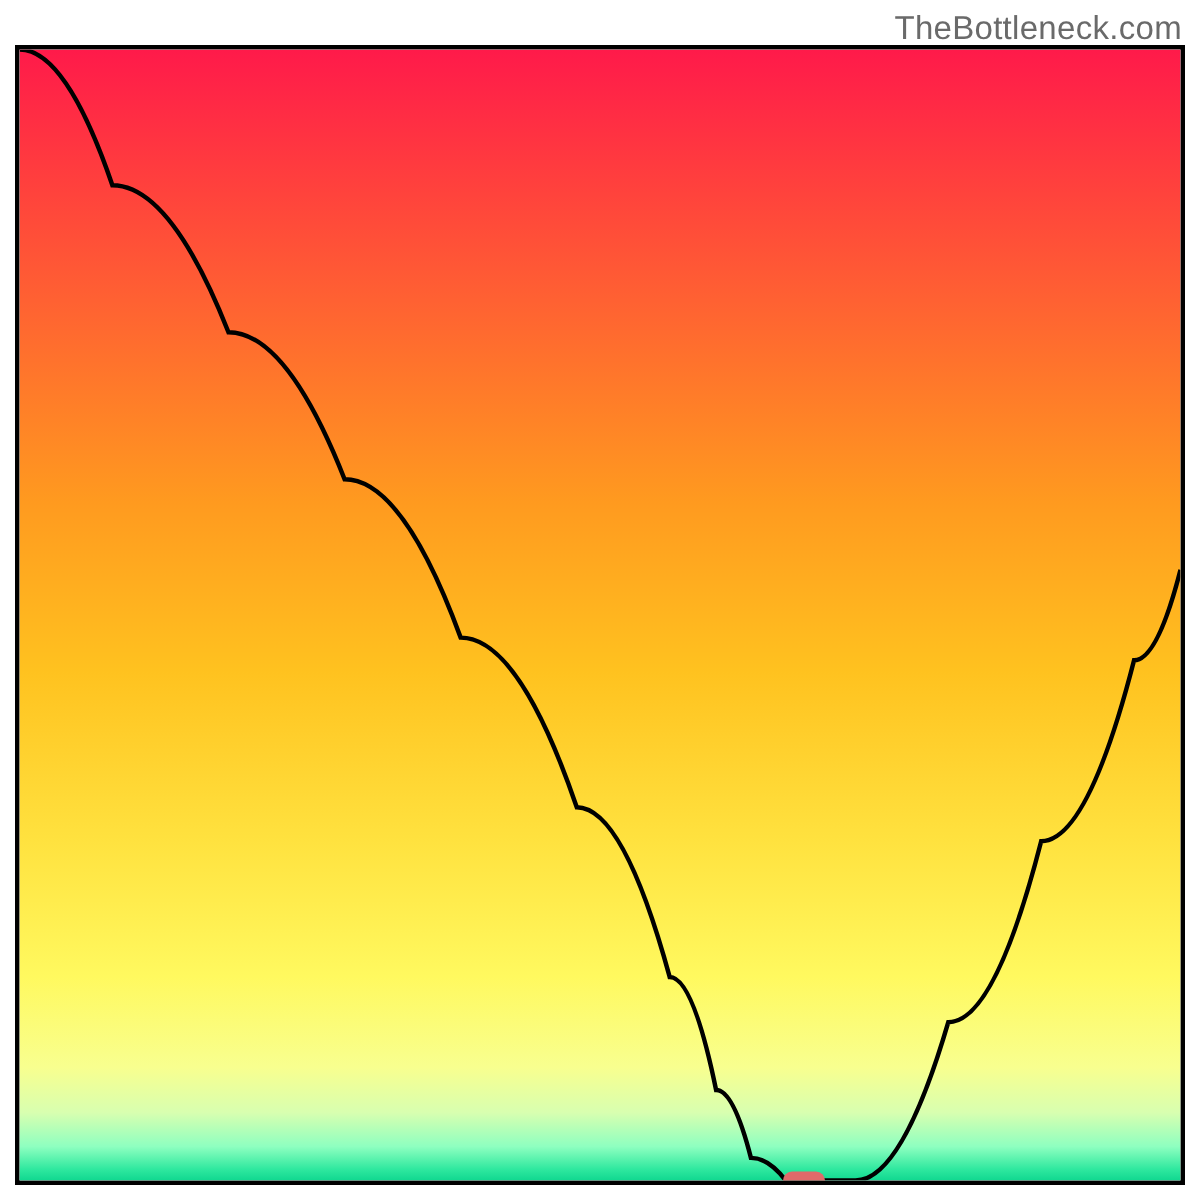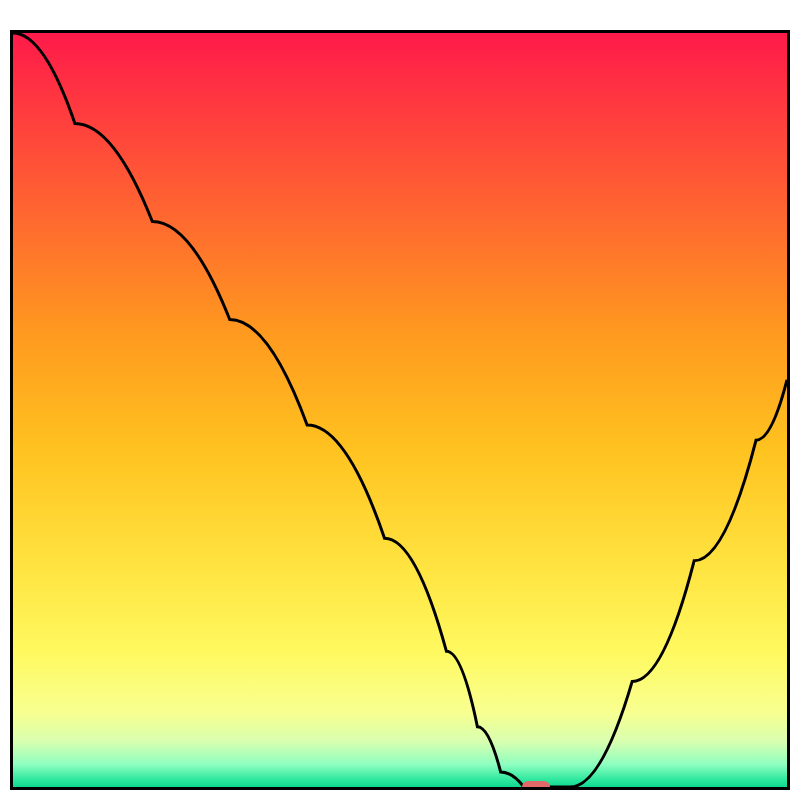--- a/index.html
+++ b/index.html
@@ -68,20 +68,21 @@
     color: #6a6a6a;
     letter-spacing: 0.2px;
     user-select: none;
   }
 </style>
 </head>
 <body>
 
 <div class="chart-container">
 
+  <div class="watermark">TheBottleneck.com</div>
 
   <div class="plot-area">
     <div class="gradient-bg"></div>
 
     <svg class="curve" viewBox="0 0 780 760" preserveAspectRatio="none">
       <path d="M 0.0 0.0 Q 31.2 0.0 62.4 91.2 Q 101.4 91.2 140.4 190.0 Q 179.4 190.0 218.4 288.8 Q 257.4 288.8 296.4 395.2 Q 335.4 395.2 374.4 509.2 Q 405.6 509.2 436.8 623.2 Q 452.4 623.2 468.0 699.2 Q 479.7 699.2 491.4 744.8 Q 503.1 744.8 514.8 760.0 Q 538.2 760.0 561.6 760.0 Q 592.8 760.0 624.0 653.6 Q 655.2 653.6 686.4 532.0 Q 717.6 532.0 748.8 410.4 Q 764.4 410.4 780.0 349.6"></path>
     </svg>
 
     <div class="pill" style="left: 508.6px; top: 748px; width: 28px; height: 12px; background: rgb(224, 106, 106);"></div>
   </div>

